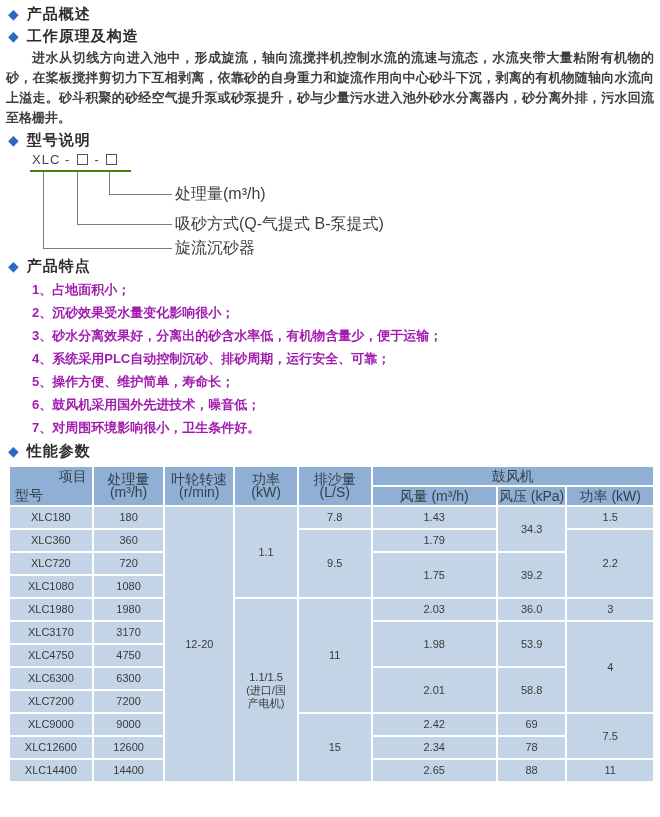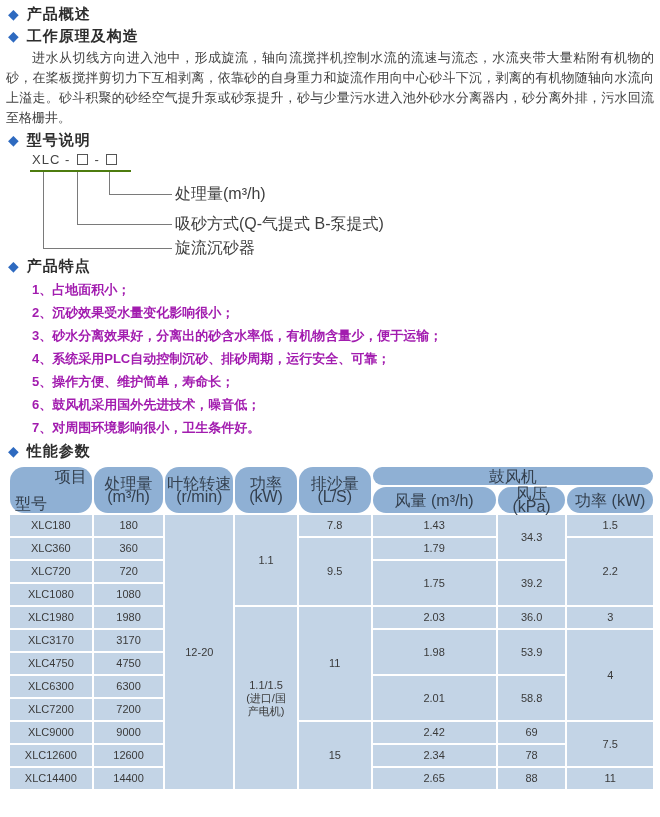--- a/index.html
+++ b/index.html
@@ -11,21 +11,21 @@
   .content{padding:2px 5px 0 5px;}
 
   
   .sec-h{display:flex;align-items:center;gap:8px;height:20px;margin:2px 0 0 3px;}
   .diamond{color:#2e6ac0;font-size:14px;line-height:1;}
   .sec-h .t{font-size:15px;font-weight:bold;color:#2d2d2d;letter-spacing:1px;text-align:center;}
 
   
   .para{margin:3px 1px 3px 1px;font-size:13px;line-height:21px;
         color:#3f3f3f;text-indent:2em;text-align:justify;}
-  .para.tight{line-height:20px;margin:2px 1px 2px 1px;}
+  .para.tight{line-height:20px;margin:2px 1px 2px 1px;font-weight:bold;}
 
   
   .model-diagram{position:relative;height:104px;margin:0;}
   .model-expr{position:absolute;left:25px;top:2px;font-size:13px;color:#444;
               border-bottom:2px solid #4d7c0f;padding:0 12px 3px 2px;letter-spacing:1px;}
   .mbox{display:inline-block;width:9px;height:9px;border:1px solid #555;
         vertical-align:-1px;margin:0 2px;background:#fff;}
   .conn{position:absolute;border-left:1px solid #7a7a7a;border-bottom:1px solid #7a7a7a;}
   .conn.l1{left:104px;top:22px;width:62px;height:22px;}
   .conn.l2{left:72px;top:22px;width:94px;height:52px;}
@@ -36,21 +36,21 @@
   .dlabel.p3{top:91px;}
 
   
   .features{list-style:none;margin:2px 0 2px 0;padding:0 0 0 27px;}
   .features li{font-size:13px;line-height:23px;color:#a21caf;font-weight:bold;}
 
   
   table.perf{border-collapse:separate;border-spacing:2px;margin:4px 0 0 3px;background:#ffffff;}
   table.perf td{background:#c3d4e6;text-align:center;vertical-align:middle;
                 font-size:11px;color:#3a3a3a;padding:0 1px;height:21px;line-height:13px;}
-  table.perf td.hc{background:#8fb0d4;color:#333f4d;height:18px;font-size:16px;border-radius:14px;}
+  table.perf td.hc{background:#8fb0d4;color:#333f4d;height:18px;font-size:14px;}
   td.corner{position:relative;}
   .corner-tr{position:absolute;top:3px;right:5px;}
   .corner-bl{position:absolute;bottom:3px;left:5px;}
   .hline{display:block;}
   .mpl span{display:block;}
 </style>
 </head>
 <body>
 
 <div class="content">

